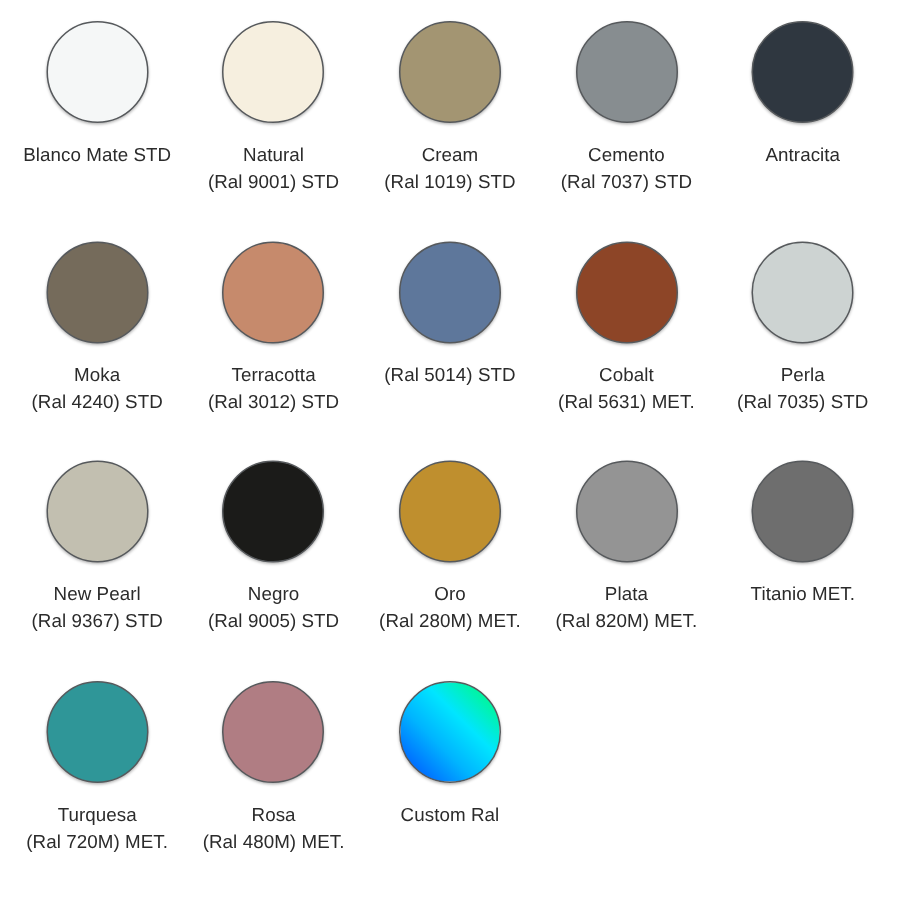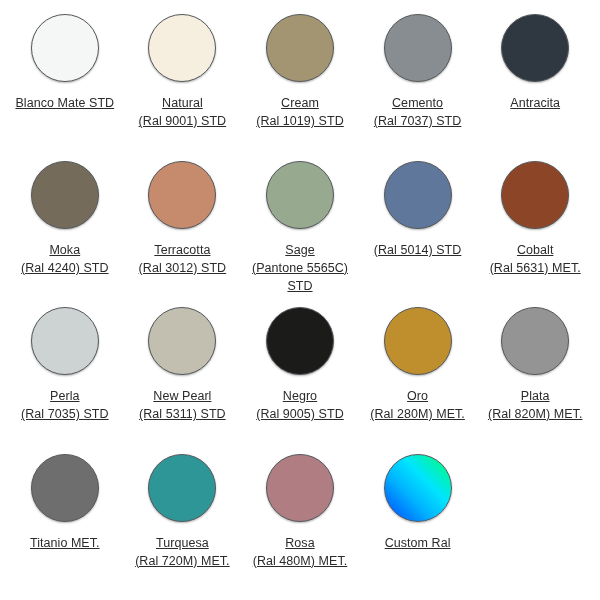--- a/index.html
+++ b/index.html
@@ -48,21 +48,20 @@
 
   .swatch-label {
     margin-top: 12px;
     width: 116px;
     text-align: center;
     font-size: 12.5px;
     line-height: 18px;
     color: #2b2b2b;
     letter-spacing: 0.05px;
     word-wrap: break-word;
-    text-decoration: underline;
   }
   .swatch-label-line {
     display: block;
   }
 </style>
 </head>
 <body>
 
 <div id="swatch-grid">
     <div class="swatch-cell">
@@ -106,28 +105,20 @@
       </div>
     </div>
     <div class="swatch-cell">
       <div class="swatch-disc" style="background: rgb(198, 138, 108);"></div>
       <div class="swatch-label">
         <span class="swatch-label-line">Terracotta</span>
         <span class="swatch-label-line">(Ral 3012) STD</span>
       </div>
     </div>
     <div class="swatch-cell">
-      <div class="swatch-disc" style="background: rgb(151, 169, 142);"></div>
-      <div class="swatch-label">
-        <span class="swatch-label-line">Sage</span>
-        <span class="swatch-label-line">(Pantone 5565C)</span>
-        <span class="swatch-label-line">STD</span>
-      </div>
-    </div>
-    <div class="swatch-cell">
       <div class="swatch-disc" style="background: rgb(94, 119, 155);"></div>
       <div class="swatch-label">
         <span class="swatch-label-line">(Ral 5014) STD</span>
       </div>
     </div>
     <div class="swatch-cell">
       <div class="swatch-disc" style="background: rgb(141, 69, 39);"></div>
       <div class="swatch-label">
         <span class="swatch-label-line">Cobalt</span>
         <span class="swatch-label-line">(Ral 5631) MET.</span>
@@ -137,21 +128,21 @@
       <div class="swatch-disc" style="background: rgb(205, 211, 210);"></div>
       <div class="swatch-label">
         <span class="swatch-label-line">Perla</span>
         <span class="swatch-label-line">(Ral 7035) STD</span>
       </div>
     </div>
     <div class="swatch-cell">
       <div class="swatch-disc" style="background: rgb(194, 191, 176);"></div>
       <div class="swatch-label">
         <span class="swatch-label-line">New Pearl</span>
-        <span class="swatch-label-line">(Ral 5311) STD</span>
+        <span class="swatch-label-line">(Ral 9367) STD</span>
       </div>
     </div>
     <div class="swatch-cell">
       <div class="swatch-disc" style="background: rgb(27, 27, 25);"></div>
       <div class="swatch-label">
         <span class="swatch-label-line">Negro</span>
         <span class="swatch-label-line">(Ral 9005) STD</span>
       </div>
     </div>
     <div class="swatch-cell">

